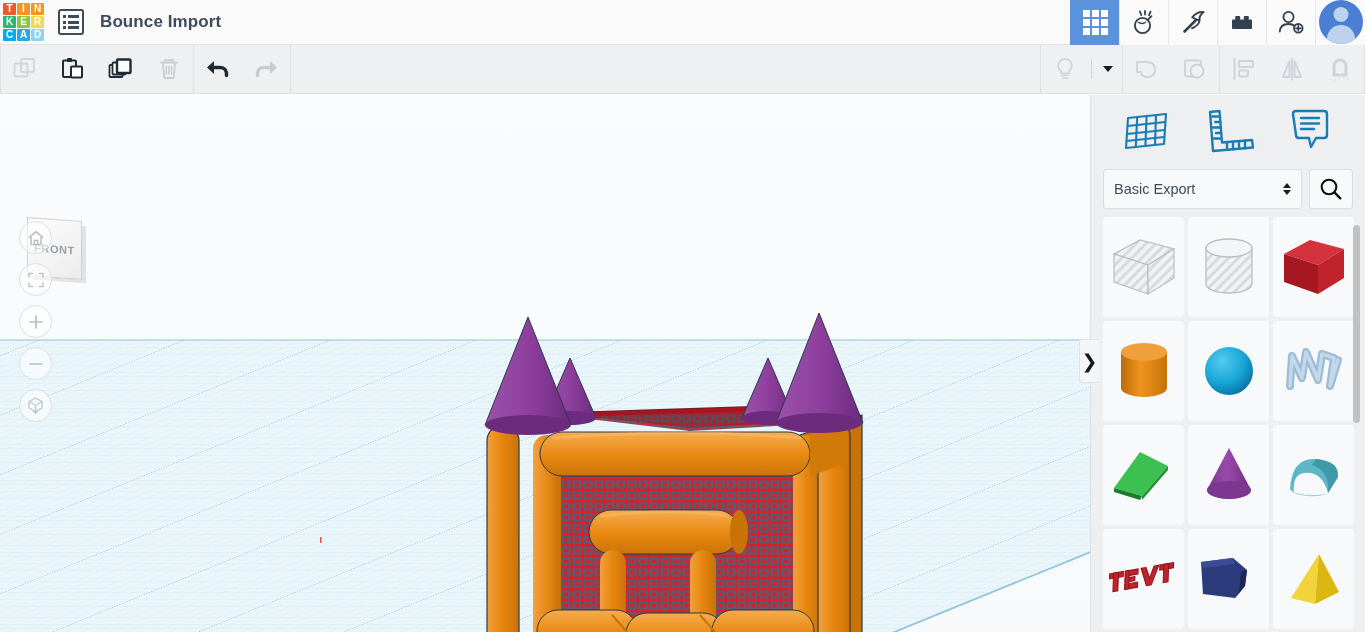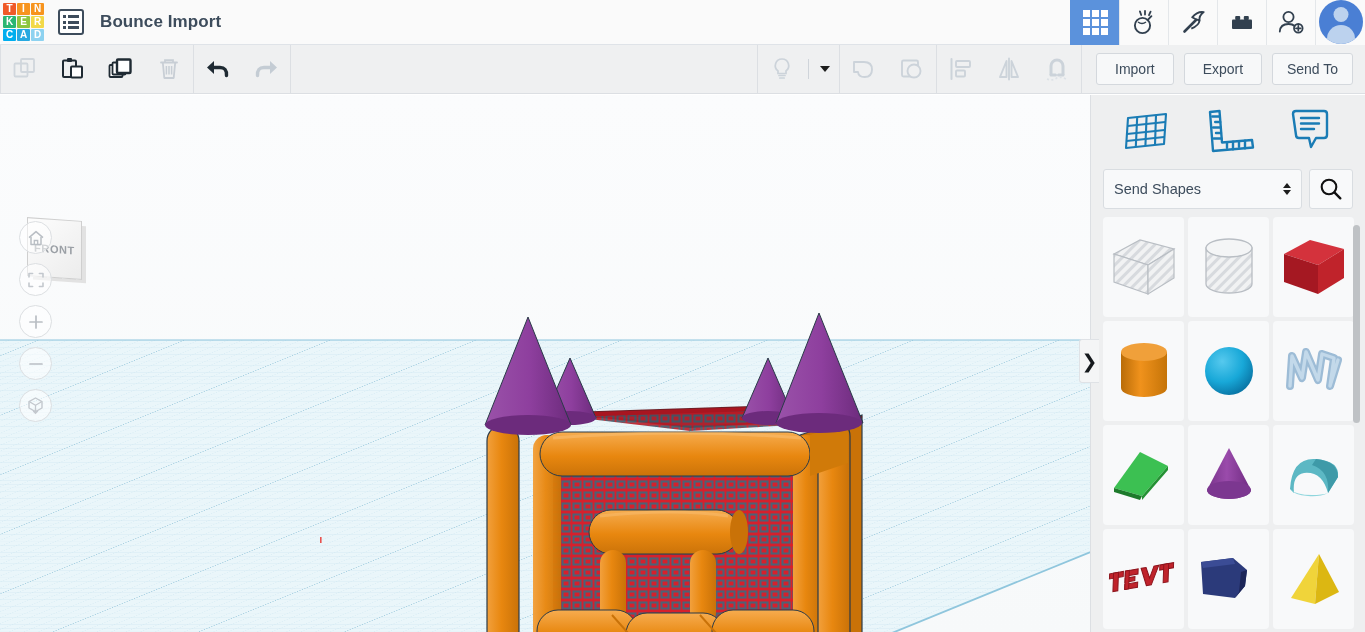--- a/index.html
+++ b/index.html
@@ -372,25 +372,20 @@
         <svg width="28" height="26" viewBox="0 0 28 26">
           <path d="M8 19 V10 a6 6 0 0 1 12 0 v9" fill="none" stroke="#ccd3da" stroke-width="3"></path>
           <path d="M8 19 h4.5 M15.5 19 h4.5" stroke="#ccd3da" stroke-width="3" stroke-linecap="round"></path>
           <path d="M4 23 q5 2 9-0.5 q4-2.5 10 0.5" fill="none" stroke="#dde2e7" stroke-width="1.6" stroke-dasharray="2 2.4"></path>
         </svg>
       </div>
     </div>
 
     <div class="tb-sep"></div>
 
-    <div id="toolbar-right">
-      <div class="tb-text-btn">Import</div>
-      <div class="tb-text-btn">Export</div>
-      <div class="tb-text-btn">Send To</div>
-    </div>
   </div>
 
   <div id="viewport">
 
     <svg id="ground" viewBox="0 0 1090 537">
       <defs>
         <pattern id="fineGrid" width="9" height="9" patternUnits="userSpaceOnUse">
           <path d="M9 0 L0 0 0 9" fill="none" stroke="#cfe7f2" stroke-width="0.7"></path>
         </pattern>
         <pattern id="coarseGrid" width="90" height="90" patternUnits="userSpaceOnUse">
@@ -566,21 +561,21 @@
           <g stroke="#1a7cb5" stroke-width="2.4" fill="none" stroke-linejoin="round" stroke-linecap="round">
             <path d="M11,8 q0-3 3-3 h28 q3,0 3,3 v21 q0,3-3,3 h-8 l-5,9 l-2-9 h-10 q-3,0-3-3 z"></path>
             <path d="M19,12 h18 M19,17.5 h18 M19,23 h13"></path>
           </g>
         </svg>
       </div>
     </div>
 
     <div id="panel-search-row">
       <div id="shape-select">
-        <span>Send Shapes</span>
+        <span>Basic Export</span>
         <span class="spinner">
           <i class="spin-up"></i>
             <i class="spin-dn"></i>
         </span>
       </div>
       <div id="search-btn">
         <svg width="26" height="26" viewBox="0 0 26 26">
           <circle cx="11" cy="11" r="7.3" fill="none" stroke="#111" stroke-width="2.1"></circle>
           <path d="M16.4 16.4 L22.3 22.3" stroke="#111" stroke-width="2.4" stroke-linecap="round"></path>
         </svg>

